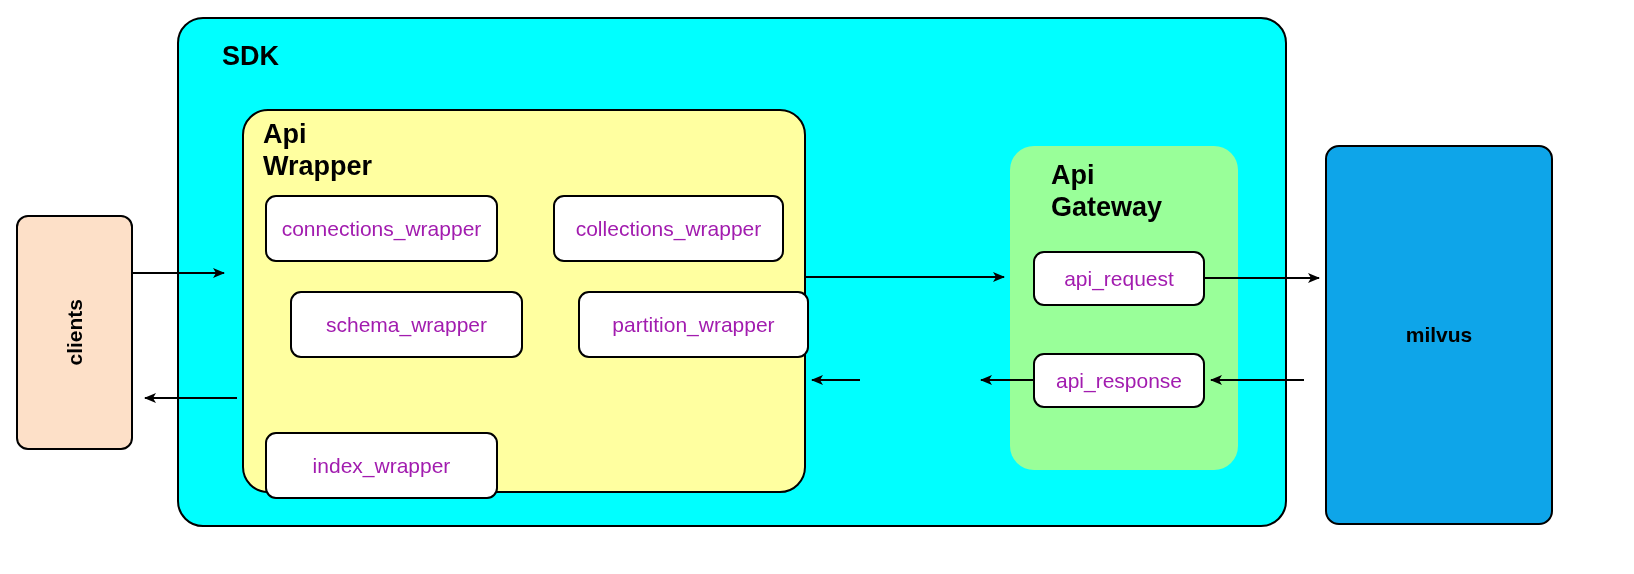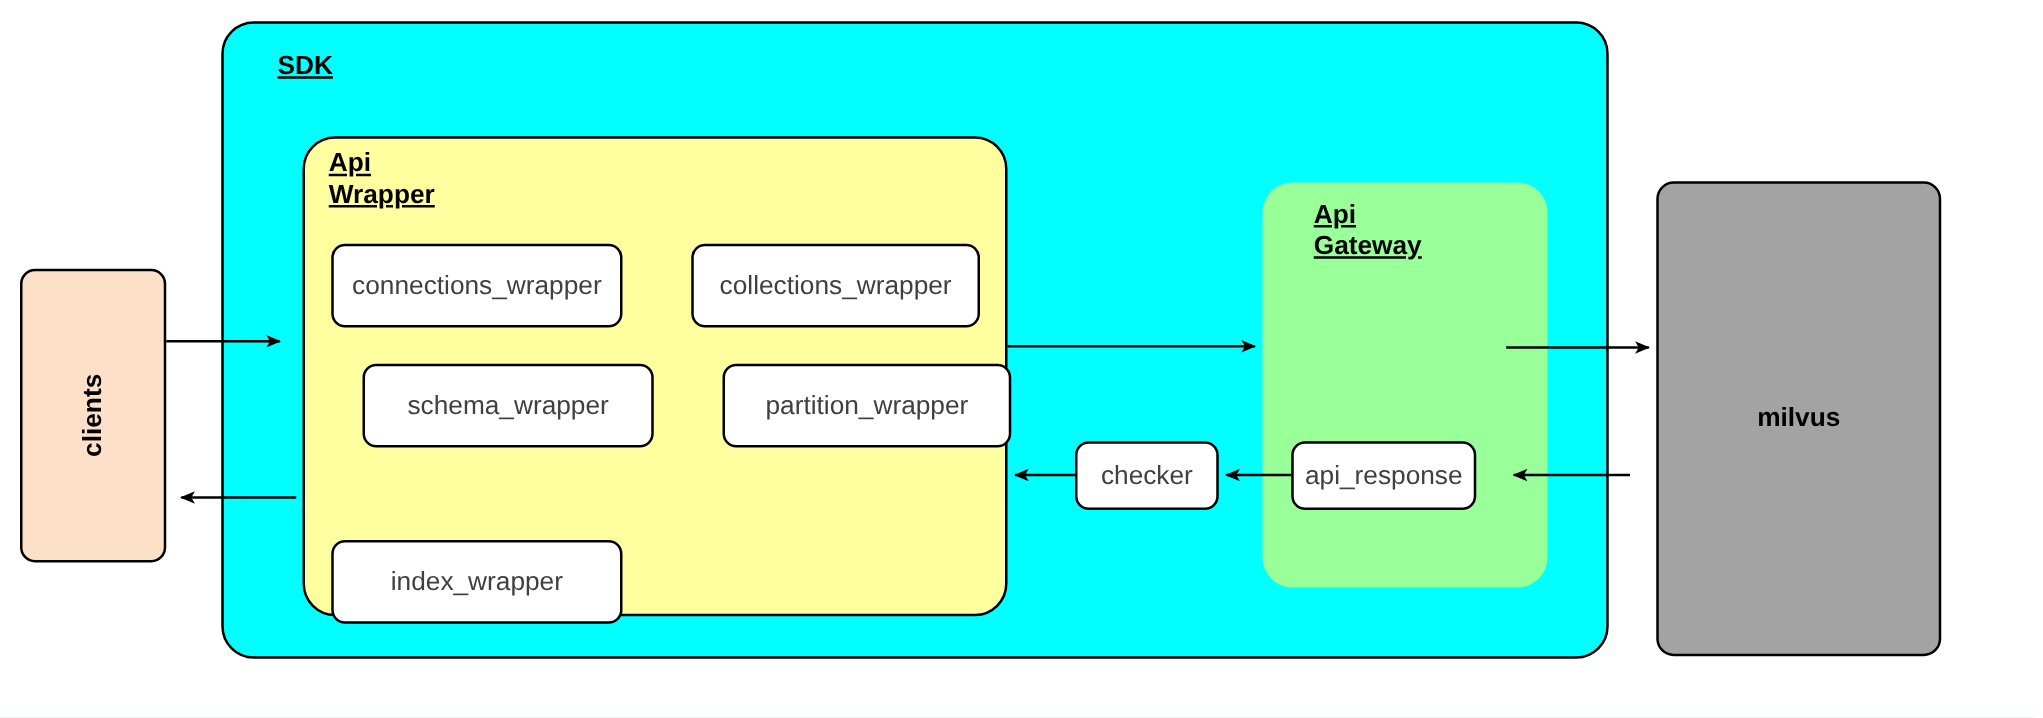--- a/index.html
+++ b/index.html
@@ -31,26 +31,25 @@
   }
 
   
   .group {
     align-items: flex-start;
     justify-content: flex-start;
   }
   .group-label {
     position: absolute;
     font-weight: bold;
-    font-size: 21px;
+    font-size: 27px;
     line-height: 1.18;
     color: #000000;
     white-space: pre-line;
     text-align: center;
-    text-decoration: underline;
   }
 
   .sdk {
     left: 177px;
     top: 17px;
     width: 1110px;
     height: 510px;
     background: #00ffff;
     border: 2px solid #000000;
     border-radius: 26px;
@@ -89,21 +88,21 @@
     top: 14px;
     text-align: left;
   }
 
   
   .leaf {
     background: #ffffff;
     border: 2px solid #000000;
     border-radius: 11px;
     font-size: 21px;
-    color: #404040;
+    color: #a21caf;
   }
 
   .clients {
     left: 16px;
     top: 215px;
     width: 117px;
     height: 235px;
     background: #fde0c8;
     border: 2px solid #000000;
     border-radius: 12px;
@@ -114,36 +113,36 @@
     writing-mode: vertical-rl;
     text-orientation: mixed;
     transform: rotate(180deg);
   }
 
   .milvus {
     left: 1325px;
     top: 145px;
     width: 228px;
     height: 380px;
-    background: #a3a3a3;
+    background: #0ea5e9;
     border: 2px solid #000000;
     border-radius: 14px;
     font-size: 21px;
     font-weight: bold;
   }
 
   
   .w-c1 { left: 265px; width: 233px; }
   .w-c2 { left: 553px; width: 231px; text-align: right; }
   .w-r1 { top: 195px; height: 67px; }
   .w-r2 { top: 291px; height: 67px; margin-left: 25px; }
   .w-r3 { top: 387px; height: 67px; margin-top: 45px; }
 
   .api-request  { left: 1033px; top: 251px; width: 172px; height: 55px; }
-  .api-response { left: 1033px; top: 353px; width: 148px; height: 55px; }
+  .api-response { left: 1033px; top: 353px; width: 172px; height: 55px; }
   .checker      { left: 860px;  top: 353px; width: 115px; height: 55px; }
 
   
   .svg-layer {
     position: absolute;
     left: 0;
     top: 0;
     width: 1634px;
     height: 574px;
     pointer-events: none;
@@ -185,27 +184,27 @@
   <div class="box leaf w-c1 w-r2">
     <span>schema_wrapper</span>
   </div>
   <div class="box leaf w-c2 w-r2">
     <span>partition_wrapper</span>
   </div>
   <div class="box leaf w-c1 w-r3">
     <span>index_wrapper</span>
   </div>
 
+  <div class="box leaf api-request">
+    <span>api_request</span>
+  </div>
   <div class="box leaf api-response">
     <span>api_response</span>
   </div>
 
-  <div class="box leaf checker">
-    <span>checker</span>
-  </div>
 
   <svg class="svg-layer" viewBox="0 0 1634 574" xmlns="http://www.w3.org/2000/svg">
     <defs>
       <marker id="arrow-r" markerWidth="12" markerHeight="10" refX="11" refY="5" orient="auto" markerUnits="userSpaceOnUse">
         <path d="M0,0 L12,5 L0,10 L3,5 Z" fill="#000000"></path>
       </marker>
       <marker id="arrow-l" markerWidth="12" markerHeight="10" refX="11" refY="5" orient="auto" markerUnits="userSpaceOnUse">
         <path d="M0,0 L12,5 L0,10 L3,5 Z" fill="#000000"></path>
       </marker>
     </defs>

